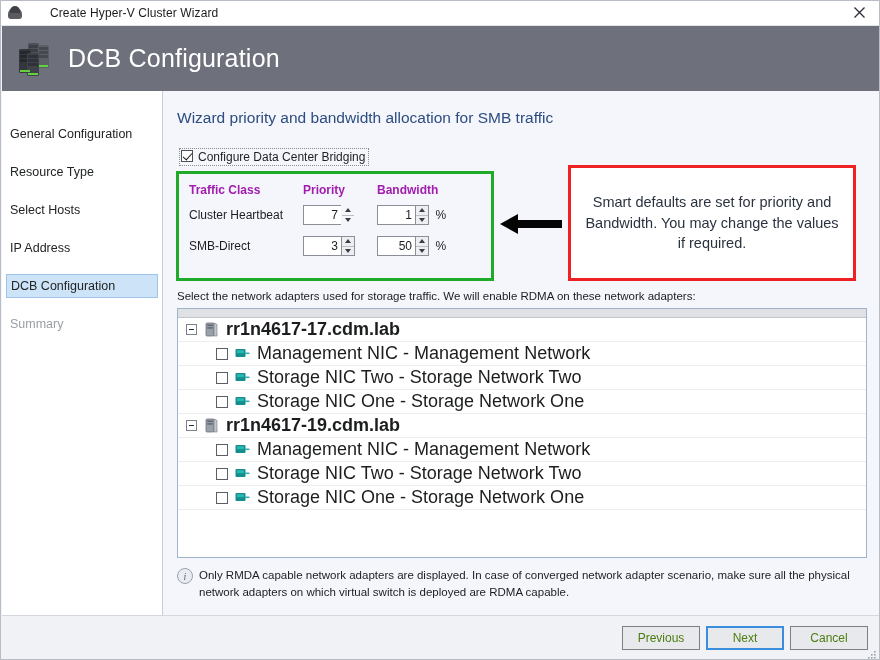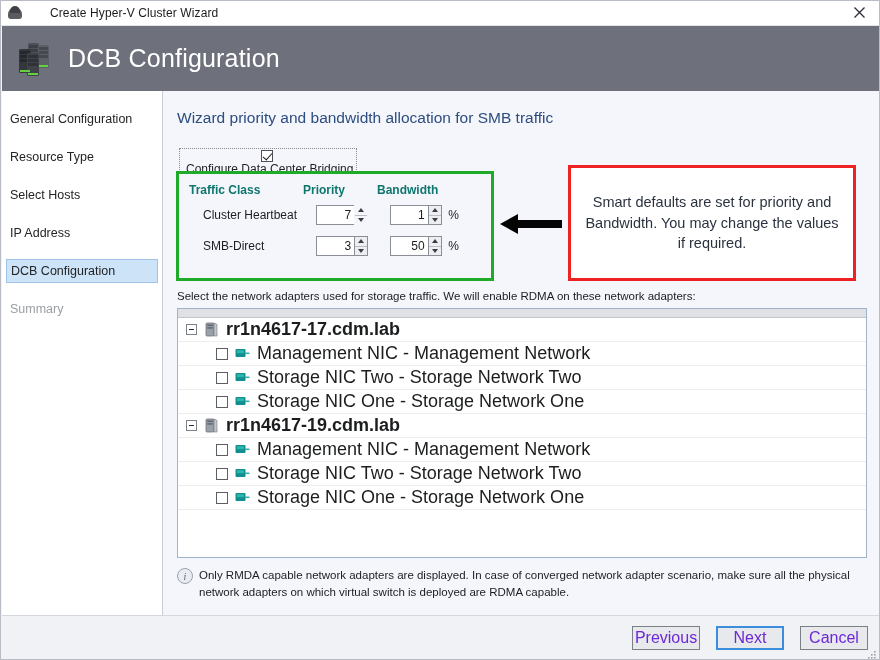--- a/index.html
+++ b/index.html
@@ -80,21 +80,21 @@
     letter-spacing: 0.2px;
   }
 
   
   .sidebar {
     position: absolute; left: 1px; top: 90px;
     width: 161px; height: 524px;
     background: #ffffff;
     border-right: 1px solid #c8ccd4;
     box-sizing: border-box;
-    padding-top: 16px;
+    padding-top: 31px;
   }
   .nav-item {
     height: 24px;
     line-height: 24px;
     margin: 0 4px 14px 4px;
     padding-left: 4px;
     font-size: 12.5px;
     color: #222426;
     box-sizing: border-box;
     white-space: nowrap;
@@ -119,25 +119,24 @@
   .page-heading {
     position: absolute; left: 14px; top: 18px;
     font-size: 15.5px;
     color: #2d4c80;
     white-space: nowrap;
   }
 
   
   .cfg-check {
     position: absolute; left: 16px; top: 57px;
-    display: flex; align-items: center;
+    display: flex; align-items: flex-start;
     border: 1px dotted #888c94;
     padding: 1px 3px 1px 1px;
     cursor: default;
-    flex-direction: column;
   }
   .cb {
     width: 12px; height: 12px;
     border: 1px solid #4c5157;
     background: #ffffff;
     box-sizing: border-box;
     position: relative;
     flex: 0 0 auto;
   }
   .cb.checked::after {
@@ -161,24 +160,24 @@
     box-sizing: border-box;
     background: #f4f6fb;
   }
   .tc-table {
     position: absolute; left: 26px; top: 92px;
     width: 300px;
   }
   .tc-row { display: flex; align-items: center; }
   .tc-head { margin-bottom: 7px; }
   .tc-head .cell {
-    font-size: 12px; font-weight: bold; color: #0f766e;
+    font-size: 12px; font-weight: bold; color: #a21caf;
     white-space: nowrap;
   }
-  .tc-body-row { height: 22px; margin-bottom: 9px; margin-left: 14px; }
+  .tc-body-row { height: 22px; margin-bottom: 9px; }
   .cell-class { width: 114px; font-size: 12px; color: #1b1d1f; white-space: nowrap; }
   .cell-prio  { width: 74px; }
   .cell-bw    { width: 100px; }
   .tc-head .cell-class { width: 114px; }
   .tc-head .cell-prio { width: 74px; }
 
   .spin {
     display: inline-flex; align-items: stretch;
     height: 20px; vertical-align: middle;
   }
@@ -324,27 +323,27 @@
   
   .footer {
     position: absolute; left: 1px; top: 614px;
     width: 878px; height: 45px;
     background: #f0f2f6;
     border-top: 1px solid #d4d7dd;
     box-sizing: border-box;
   }
   .btn {
     position: absolute; top: 10px;
-    width: 68px; height: 24px;
+    width: 78px; height: 24px;
     background: #e7e9ed;
     border: 1px solid #7b8087;
     box-sizing: border-box;
     font-family: "Liberation Sans", sans-serif;
-    font-size: 16px;
-    color: #6d28d9;
+    font-size: 12px;
+    color: #4d7c0f;
     cursor: default;
     padding: 0;
   }
   .btn.primary { border: 2px solid #3c8ddc; background: #e7e9ed; }
   #btn-prev { right: 180px; }
   #btn-next { right: 96px; }
   #btn-cancel { right: 12px; }
   .resize-grip {
     position: absolute; right: 3px; bottom: 2px;
     width: 12px; height: 12px;

